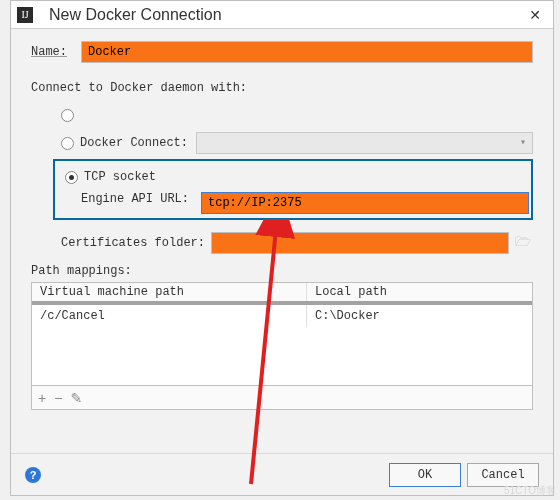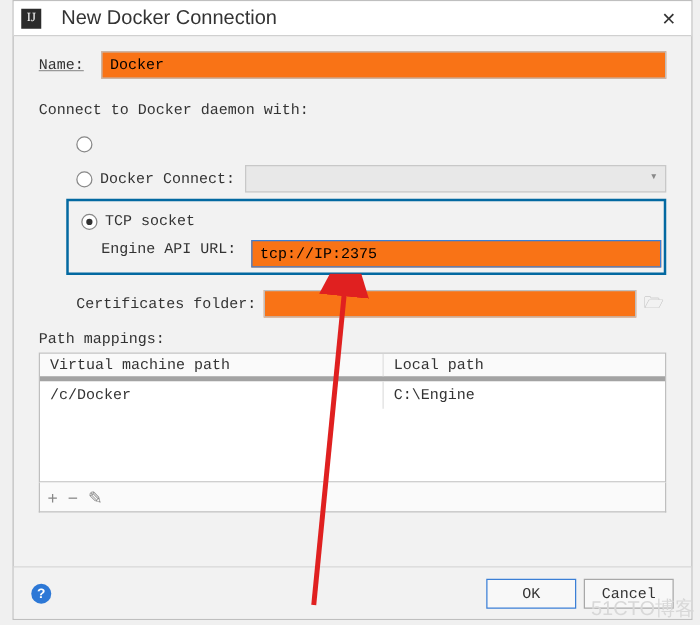--- a/index.html
+++ b/index.html
@@ -171,21 +171,21 @@
   .arrow {
     position: absolute;
     left: 150px; top: 190px;
     pointer-events: none;
   }
   .watermark {
     position: absolute;
     right: 4px; bottom: 2px;
     color: #d8d8d8;
     font-family: sans-serif;
-    font-size: 16px;
+    font-size: 10px;
   }
 </style>
 </head>
 <body>
 
 <div class="dialog">
   <div class="titlebar">
     <div class="app-icon">IJ</div>
     <div class="title">New Docker Connection</div>
     <div class="close">✕</div>
@@ -227,22 +227,22 @@
     </div>
 
     <div class="path-label">Path mappings:</div>
 
     <div class="table">
       <div class="table-header">
         <div class="col1">Virtual machine path</div>
         <div class="col2">Local path</div>
       </div>
       <div class="table-row">
-        <div class="col1">/c/Docker</div>
-        <div class="col2">C:\Engine</div>
+        <div class="col1">/c/Cancel</div>
+        <div class="col2">C:\Docker</div>
       </div>
     </div>
     <div class="toolbar">
       <span>+</span>
       <span>−</span>
       <span>✎</span>
     </div>
 
     <svg class="arrow" width="180" height="270">
       <defs>

